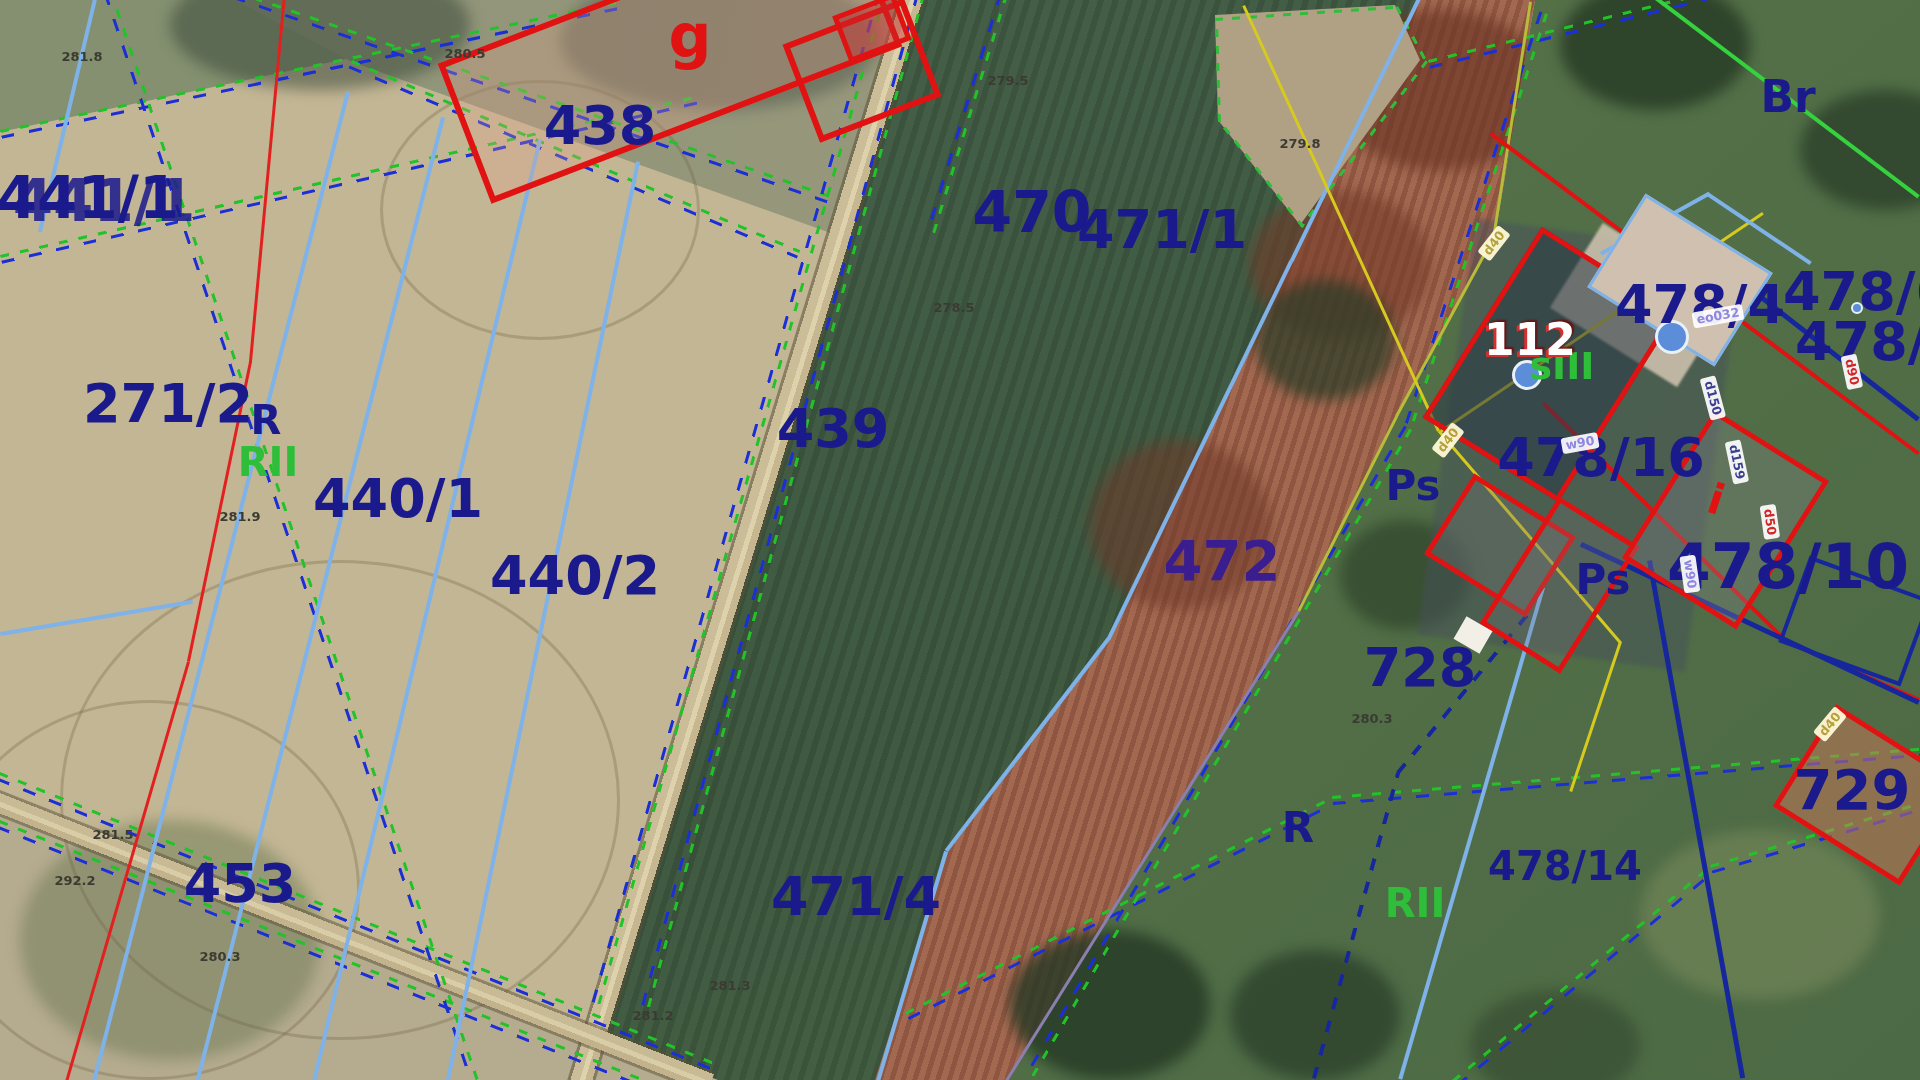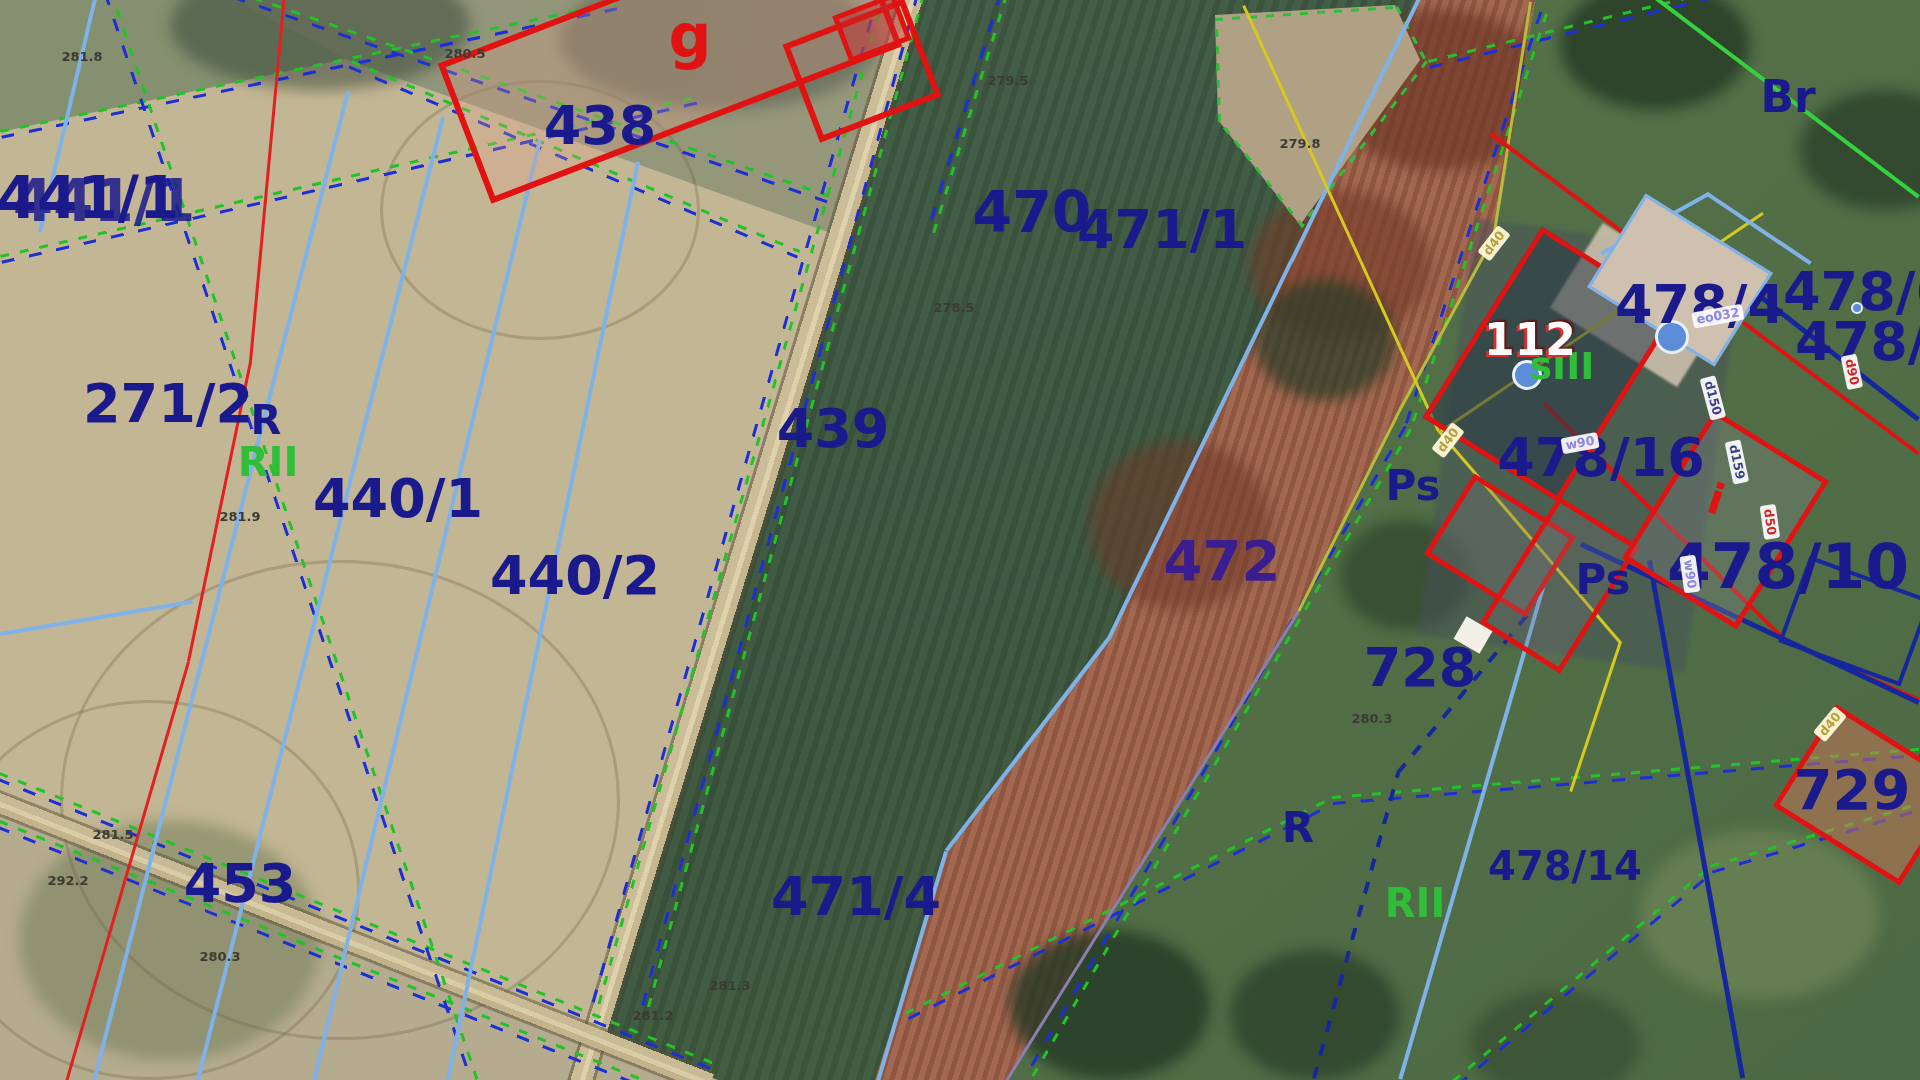--- a/index.html
+++ b/index.html
@@ -192,21 +192,21 @@
       <div class="use" style="left: 1716px; top: 500px; font-size: 42px; color: rgb(224, 18, 18); transform: translate(-50%, -50%) rotate(18deg);">i</div>
     </div>
   <div id="layer-spots" class="poly">
       <div class="spot" style="left: 82px; top: 56px; transform: translate(-50%, -50%);">281.8</div>
       <div class="spot" style="left: 465px; top: 53px; transform: translate(-50%, -50%);">280.5</div>
       <div class="spot" style="left: 1008px; top: 80px; transform: translate(-50%, -50%);">279.5</div>
       <div class="spot" style="left: 954px; top: 307px; transform: translate(-50%, -50%);">278.5</div>
       <div class="spot" style="left: 1300px; top: 143px; transform: translate(-50%, -50%);">279.8</div>
       <div class="spot" style="left: 240px; top: 516px; transform: translate(-50%, -50%);">281.9</div>
       <div class="spot" style="left: 113px; top: 834px; transform: translate(-50%, -50%);">281.5</div>
-      <div class="spot" style="left: 68px; top: 880px; transform: translate(-50%, -50%);">292.2</div>
+      <div class="spot" style="left: 75px; top: 880px; transform: translate(-50%, -50%);">292.2</div>
       <div class="spot" style="left: 220px; top: 956px; transform: translate(-50%, -50%);">280.3</div>
       <div class="spot" style="left: 653px; top: 1015px; transform: translate(-50%, -50%);">281.2</div>
       <div class="spot" style="left: 730px; top: 985px; transform: translate(-50%, -50%);">281.3</div>
       <div class="spot" style="left: 1372px; top: 718px; transform: translate(-50%, -50%);">280.3</div>
     </div>
   <div id="layer-badges" class="poly">
       <div class="badge b-lav" style="left: 1718px; top: 316px; transform: translate(-50%, -50%) rotate(-10deg);">eo032</div>
       <div class="badge b-khaki" style="left: 1494px; top: 243px; transform: translate(-50%, -50%) rotate(-52deg);">d40</div>
       <div class="badge b-khaki" style="left: 1448px; top: 440px; transform: translate(-50%, -50%) rotate(-52deg);">d40</div>
       <div class="badge b-navy" style="left: 1713px; top: 398px; transform: translate(-50%, -50%) rotate(75deg);">d150</div>

